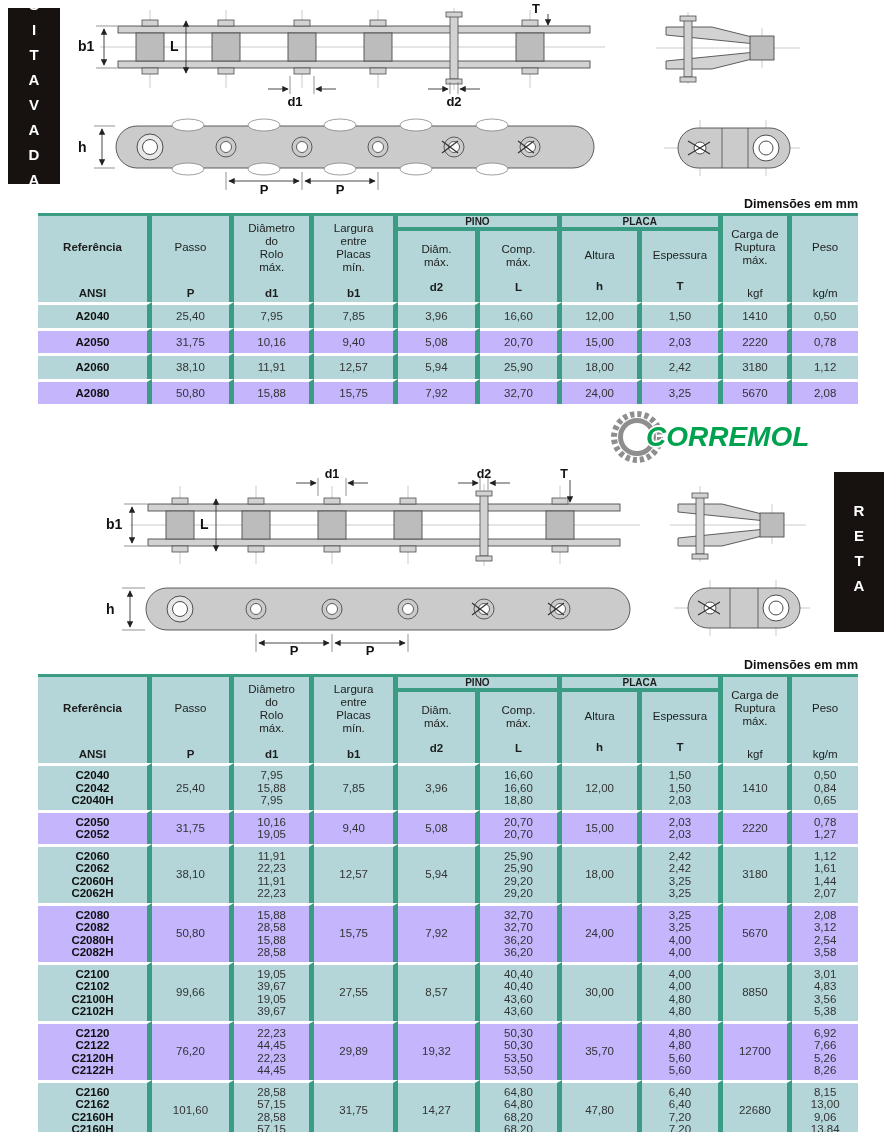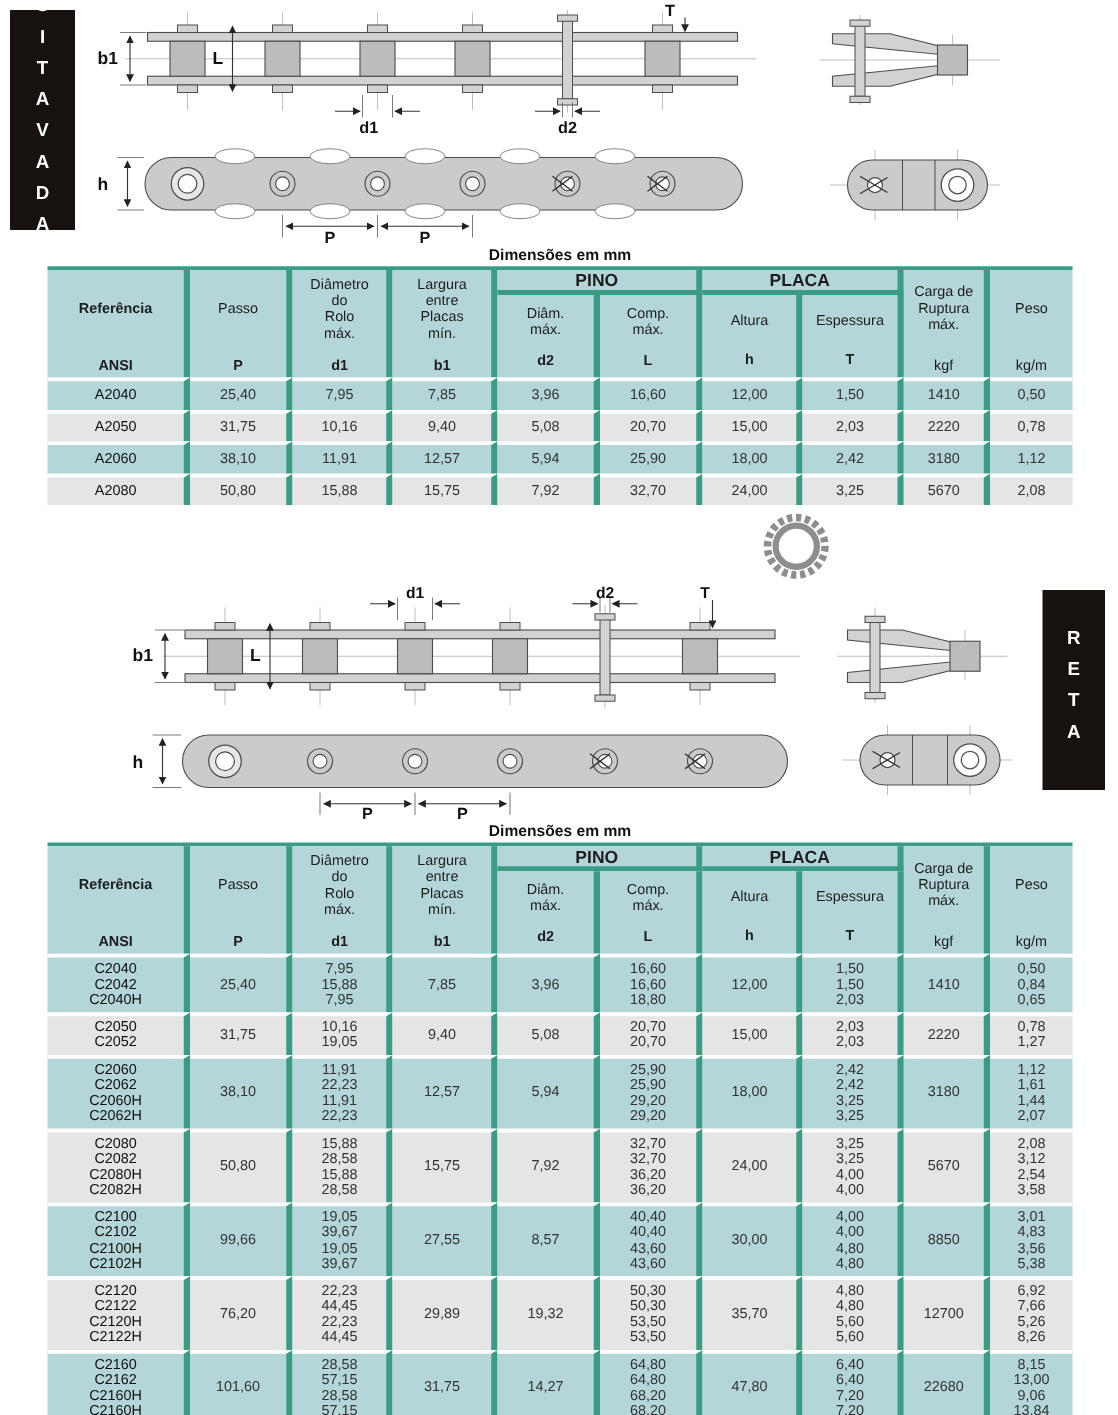--- a/index.html
+++ b/index.html
@@ -9,40 +9,40 @@
   .section-drawing { position:relative; width:894px; }
   #sec-top { height:195px; }
   #sec-mid { height:188px; }
 
   .vbanner { position:absolute; background:#171110; color:#fff; font-weight:bold; font-size:15px;
              writing-mode:vertical-lr; text-orientation:upright; letter-spacing:8px;
              display:flex; align-items:center; justify-content:center; }
   #banner-oitavada { left:8px; top:8px; width:52px; height:176px; }
   #banner-reta { right:10px; top:4px; width:50px; height:160px; }
 
-  .dims-note { width:820px; margin:2px 0 2px 38px; text-align:center; font-weight:bold; font-size:12.5px; color:#111; }
+  .dims-note { width:820px; margin:2px 0 2px 38px; text-align:right; font-weight:bold; font-size:12.5px; color:#111; }
 
   .table-wrap { width:820px; margin-left:38px; }
   table.spec { width:100%; border-collapse:separate; border-spacing:0; table-layout:fixed;
                border-top:3px solid #3b9c84; font-size:11.5px; }
   table.spec th, table.spec td { border-right:5px solid #3b9c84; text-align:center; vertical-align:middle;
                background:#b4d6d8; }
   table.spec th.last, table.spec td:last-child { border-right:none; }
   thead th { font-weight:normal; color:#1d1d1d; padding:0; }
-  th.hgroup { font-weight:bold; font-size:14px; border-bottom:4px solid #3b9c84; height:14px; }
+  th.hgroup { font-weight:bold; font-size:10px; border-bottom:4px solid #3b9c84; height:14px; }
   .hcell { display:flex; flex-direction:column; align-items:center; padding:4px 2px 3px; }
   .hcell.tall { height:86px; }
   .hcell.short { height:56px; }
   .hlabel { white-space:pre-line; line-height:13px; margin:auto 0; }
   .hsub { font-weight:bold; margin-top:12px; }
   tbody td { background:#fff; border-top:3px solid #fff; white-space:pre-line; line-height:12.5px; color:#333; }
   table.t1 tbody td { padding:5px 2px; }
   table.t2 tbody td { padding:3px 2px; }
-  tbody tr.alt td { background:#e5e5e5; }
-  tbody td.ref-cell { font-weight:normal; color:#101010; }
+  tbody tr.alt td { background:#c4b5fd; }
+  tbody td.ref-cell { font-weight:bold; color:#101010; }
 
   #logo-row { height:58px; margin:4px 0 2px 608px; display:flex; align-items:center; width:280px; }
   #logo-text { font-size:28px; font-style:italic; font-weight:bold; color:#00a24f; margin-left:-20px;
                text-shadow:2px 0 0 #fff,-2px 0 0 #fff,0 2px 0 #fff,0 -2px 0 #fff; }
 
   svg text { font-family:"Liberation Sans",sans-serif; font-weight:bold; fill:#111; }
 </style>
 </head>
 <body>
 
@@ -323,20 +323,21 @@
         </tr>
       </tbody>
   </table>
 </div>
 
 <div id="logo-row">
   <svg width="58" height="58" viewBox="0 0 58 58">
     <circle cx="29" cy="29" r="23" fill="none" stroke="#8e8e8e" stroke-width="6" stroke-dasharray="4.2 3"></circle>
     <circle cx="29" cy="29" r="16.5" fill="#fff" stroke="#8e8e8e" stroke-width="5"></circle>
   </svg>
+  <div id="logo-text">CORREMOL</div>
 </div>
 
 <div id="sec-mid" class="section-drawing">
   <svg width="894" height="188" viewBox="0 0 894 188">
     <defs>
       <marker id="arr2" viewBox="0 0 10 10" refX="9" refY="5" markerWidth="7" markerHeight="7" orient="auto-start-reverse">
         <path d="M0,0 L10,5 L0,10 z" fill="#222"></path>
       </marker>
     </defs>
     <g>

